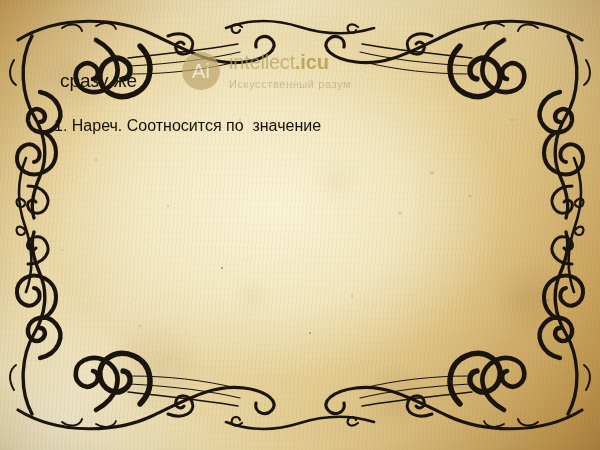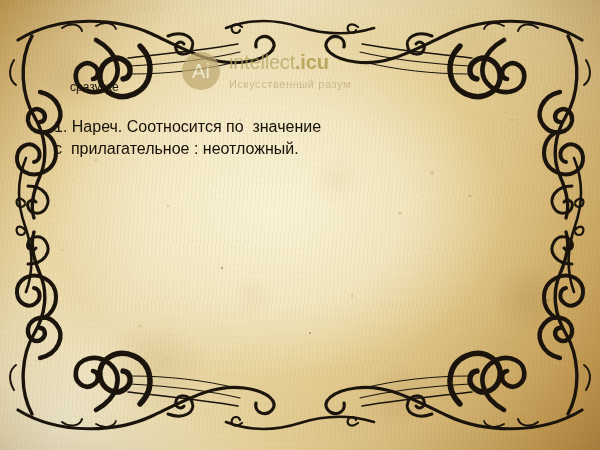--- a/index.html
+++ b/index.html
@@ -142,24 +142,24 @@
   }
 
   
   #content {
     position: absolute;
     left: 54px;
     top: 64px;
     width: 430px;
   }
   #headword {
-    font-size: 12px;
+    font-size: 19px;
     color: #1a140c;
     line-height: 1.2;
-    margin: 16px;
+    margin: 6px;
   }
   #definition {
     margin: 22px 0 12px 0;
     font-size: 16px;
     color: #161109;
     line-height: 1.35;
   }
   #definition .defline { display: block; white-space: pre; }
 </style>
 </head>
@@ -257,17 +257,16 @@
     <div id="wm-text">
       <div id="wm-title"><span>intellect</span><b>.icu</b></div>
       <div id="wm-sub">Искусственный  разум</div>
     </div>
   </div>
 
   <div id="content">
     <p id="headword">сразу же</p>
     <div id="definition">
       <span class="defline">1. Нареч. Соотносится по  значение</span>
-      <span class="defline">с  прилагательное : неотложный.</span>
     </div>
   </div>
 
 </div>
 
 </body></html>

